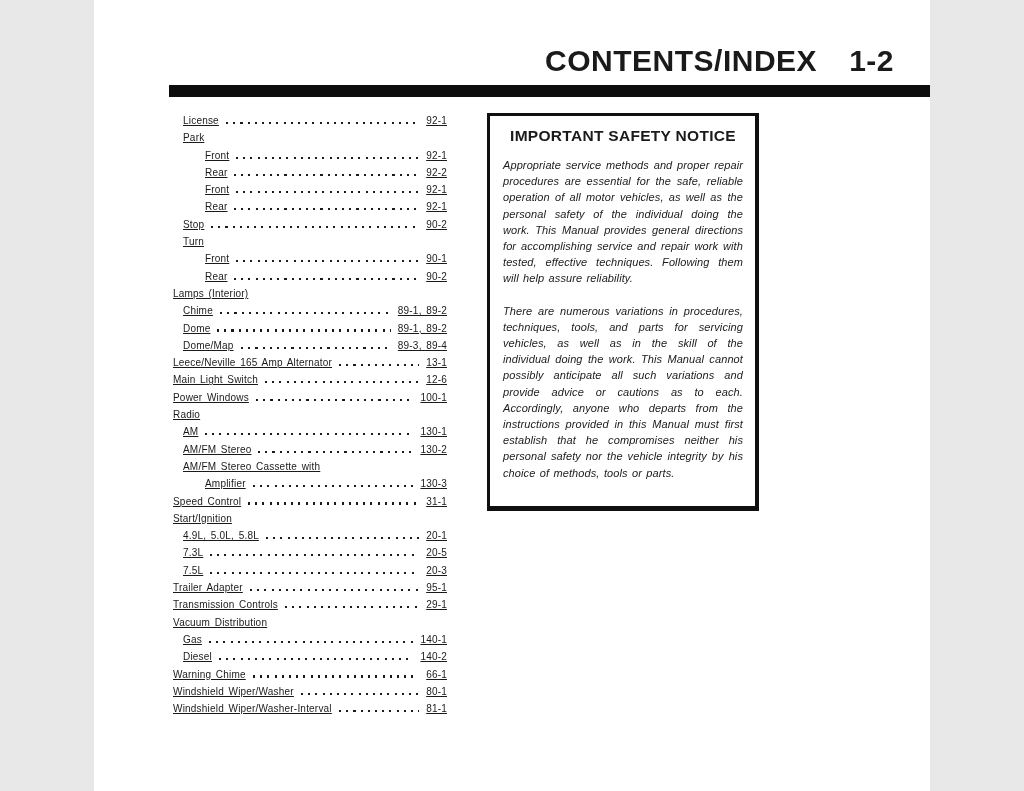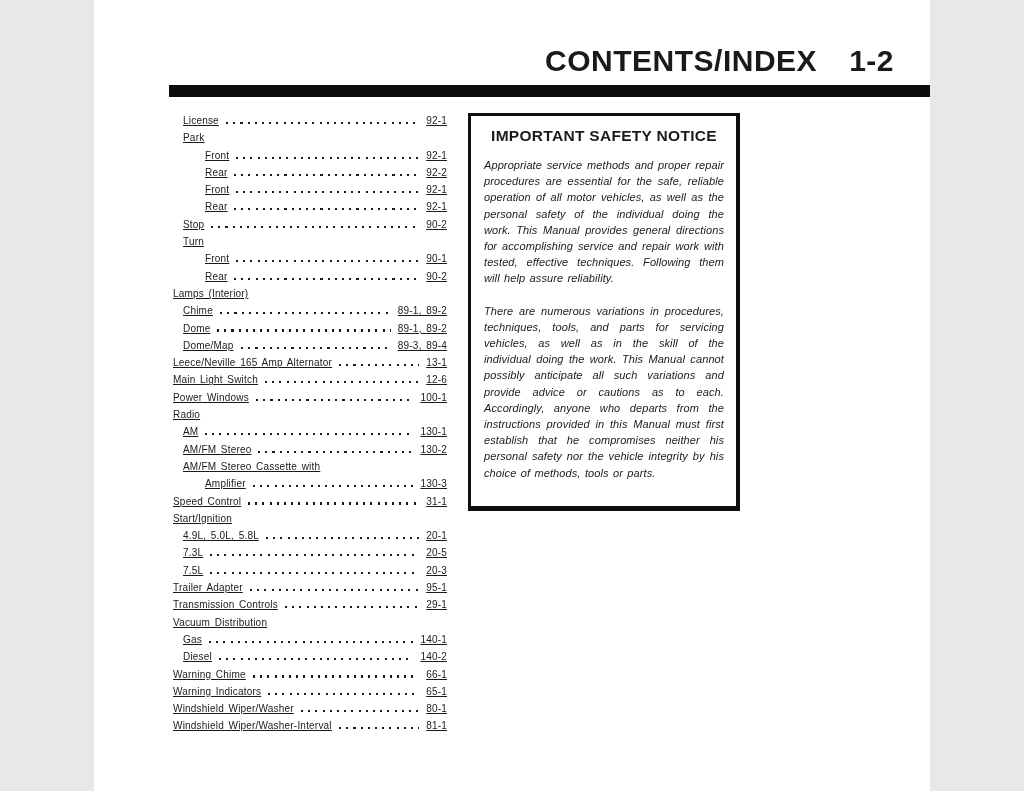--- a/index.html
+++ b/index.html
@@ -56,21 +56,21 @@
   .leader{
     flex:1 1 auto;
     height:2.1px;
     margin:0 7px 0 7px;
     background:repeating-linear-gradient(90deg,var(--ink) 0 2.1px,transparent 2.1px 7.2px);
   }
   .pg{flex:0 0 auto;}
   
   .notice{
     position:absolute;
-    left:374px;top:113px;
+    left:393px;top:113px;
     width:272px;height:398px;
     border:3px solid #0f0f0f;
     border-right-width:4px;
     border-bottom-width:5px;
     background:var(--paper);
     padding:9px 12px 6px 13px;
     overflow:hidden;
   }
   .notice h2{
     text-align:center;
@@ -248,25 +248,20 @@
         <span class="lab">Diesel</span>
         <span class="leader"></span>
         <span class="pg">140-2</span>
       </div>
       <div class="row indent0">
         <span class="lab">Warning Chime</span>
         <span class="leader"></span>
         <span class="pg">66-1</span>
       </div>
       <div class="row indent0">
-        <span class="lab">Warning Indicators</span>
-        <span class="leader"></span>
-        <span class="pg">65-1</span>
-      </div>
-      <div class="row indent0">
         <span class="lab">Windshield Wiper/Washer</span>
         <span class="leader"></span>
         <span class="pg">80-1</span>
       </div>
       <div class="row indent0">
         <span class="lab">Windshield Wiper/Washer-Interval</span>
         <span class="leader"></span>
         <span class="pg">81-1</span>
       </div>
     </div>

